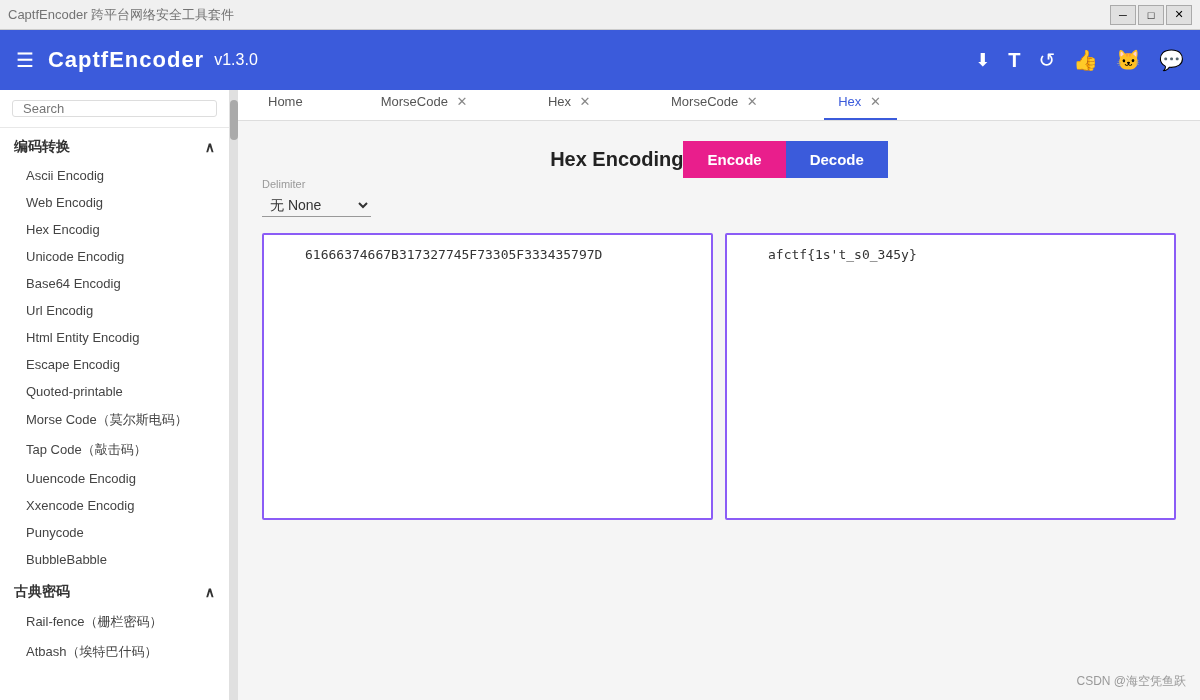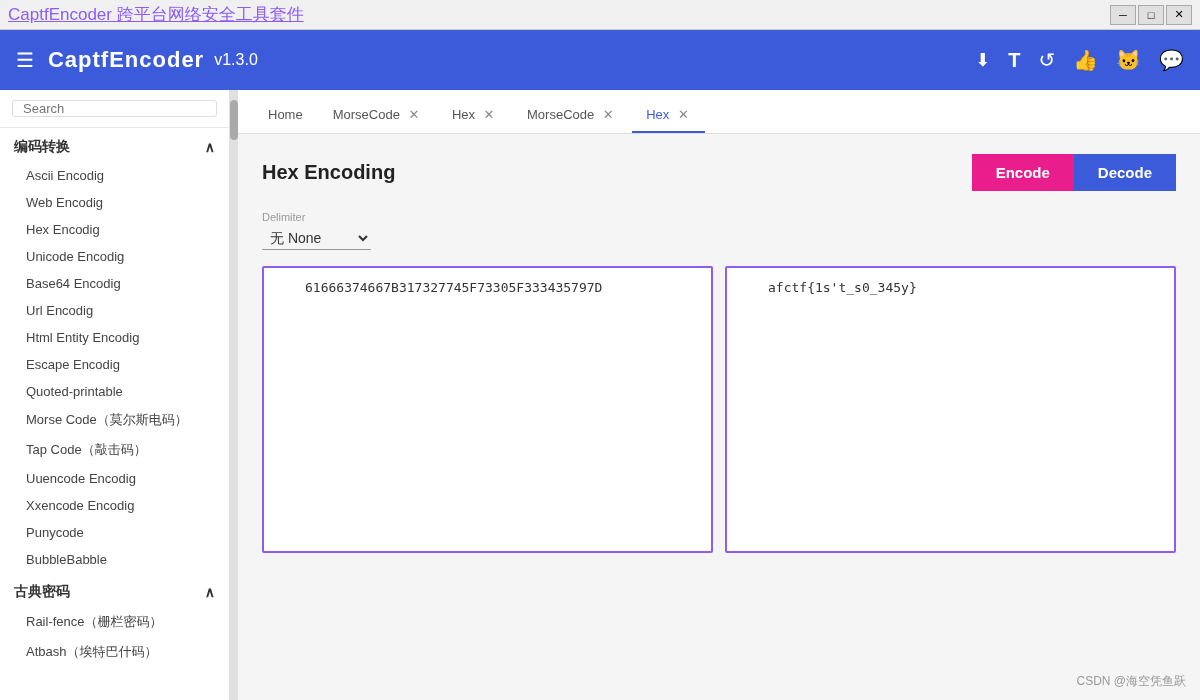--- a/index.html
+++ b/index.html
@@ -8,21 +8,21 @@
     
     .title-bar {
       height: 30px;
       background: #f0f0f0;
       display: flex;
       align-items: center;
       padding: 0 8px;
       border-bottom: 1px solid #ccc;
       user-select: none;
     }
-    .title-bar-text { font-size: 17px; color: #8b5cf6; flex: 1; text-decoration: underline; }
+    .title-bar-text { font-size: 13px; color: #737373; flex: 1; }
     .title-bar-controls { display: flex; gap: 2px; }
     .title-bar-btn {
       width: 26px; height: 20px;
       background: #e0e0e0;
       border: 1px solid #aaa;
       cursor: pointer;
       display: flex; align-items: center; justify-content: center;
       font-size: 11px;
     }
     .title-bar-btn.close { background: #e0e0e0; }
@@ -123,21 +123,22 @@
     .content-area { flex: 1; display: flex; flex-direction: column; overflow: hidden; background: #f5f5f5; }
 
     
     .tabs-bar {
       background: white;
       display: flex;
       align-items: flex-end;
       padding: 0 16px;
       border-bottom: 1px solid #ddd;
       flex-shrink: 0;
-      height: 44px;
+      height: 31px;
+      gap: 48px;
     }
     .tab {
       display: flex;
       align-items: center;
       padding: 0 14px;
       height: 36px;
       margin-right: 2px;
       cursor: pointer;
       font-size: 13px;
       color: #555;
@@ -159,22 +160,21 @@
       border-radius: 50%;
     }
 
     
     .page-content { padding: 20px 24px; flex: 1; overflow-y: auto; }
 
     
     .page-header {
       display: flex;
       align-items: center;
-      justify-content: space-between;
-      margin-bottom: 20px;
+      justify-content: center;
     }
     .page-title { font-size: 20px; font-weight: bold; color: #222; }
     .btn-group { display: flex; gap: 0; border-radius: 14px; }
     .btn-encode {
       background: #e91e8c;
       color: white;
       border: none;
       padding: 10px 24px;
       font-size: 15px;
       font-weight: bold;

